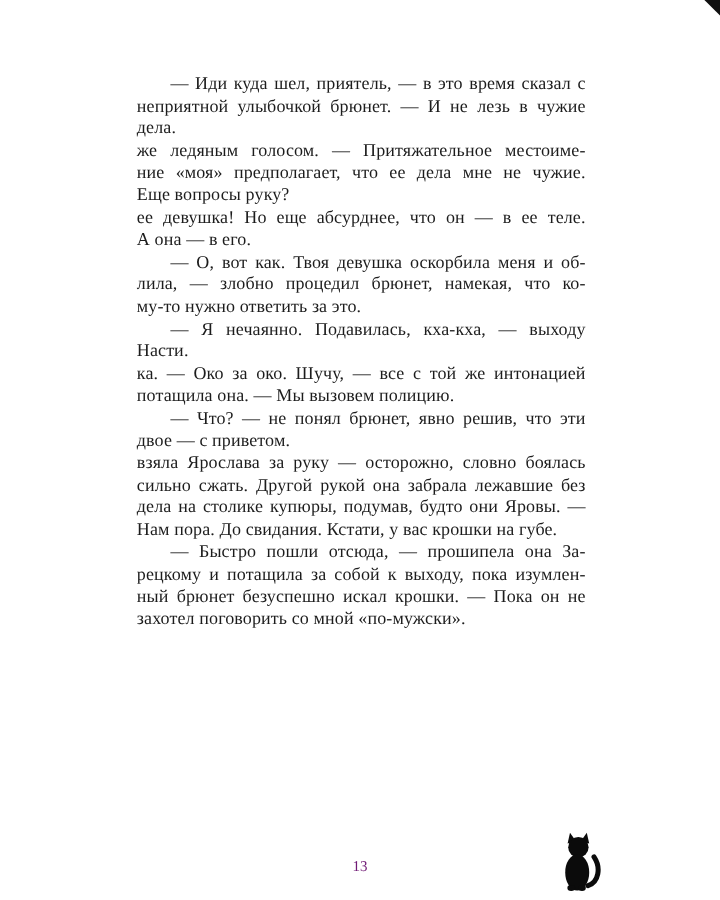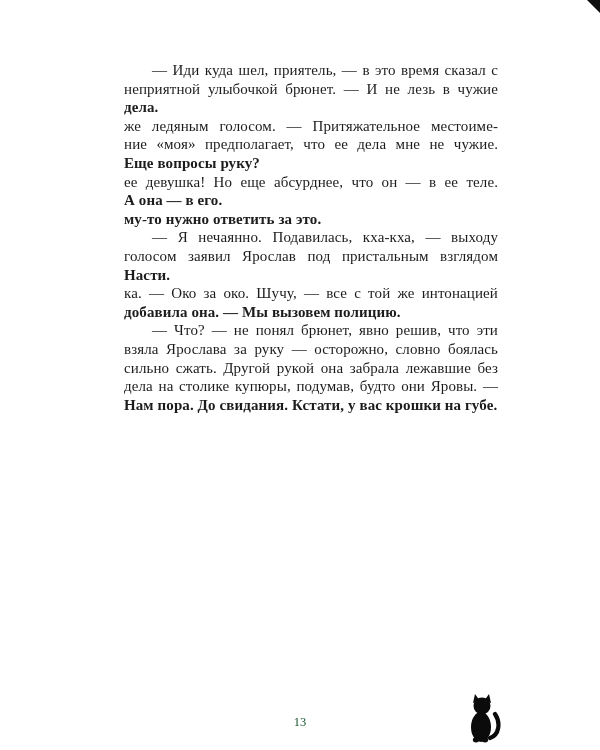--- a/index.html
+++ b/index.html
@@ -20,49 +20,48 @@
     position: absolute;
     top: 0;
     right: 0;
     width: 0;
     height: 0;
     border-top: 13px solid #101010;
     border-left: 13px solid transparent;
   }
   .text-block {
     position: absolute;
-    left: 124px;
+    left: 114px;
     top: 61px;
     width: 374px;
     font-size: 15px;
     line-height: 18.6px;
     letter-spacing: 0.1px;
   }
   .paragraph {
     margin: 0;
   }
   .line {
     text-align: justify;
     text-align-last: justify;
   }
   .line.last {
     text-align-last: left;
-    font-weight: bold;
   }
   .line.first {
     text-indent: 28px;
   }
   .page-number {
     position: absolute;
     left: 0;
     right: 0;
     bottom: 20px;
     text-align: center;
     font-size: 12.5px;
-    color: #14532d;
+    color: #701a75;
   }
   .cat {
     position: absolute;
     right: 99px;
     bottom: 7px;
     width: 36px;
     height: 50px;
   }
   .cat svg {
     display: block;
@@ -86,39 +85,47 @@
       <div class="paragraph">
         <div class="line">же ледяным голосом. — Притяжательное местоиме-</div>
         <div class="line">ние «моя» предполагает, что ее дела мне не чужие.</div>
         <div class="line last">Еще вопросы руку?</div>
       </div>
       <div class="paragraph">
         <div class="line">ее девушка! Но еще абсурднее, что он — в ее теле.</div>
         <div class="line last">А она — в его.</div>
       </div>
       <div class="paragraph">
+        <div class="line first">— О, вот как. Твоя девушка оскорбила меня и об-</div>
+        <div class="line">лила, — злобно процедил брюнет, намекая, что ко-</div>
         <div class="line last">му-то нужно ответить за это.</div>
       </div>
       <div class="paragraph">
         <div class="line first">— Я нечаянно. Подавилась, кха-кха, — выходу</div>
-        <div class="line">голосом заявил Ярослав под пристальным взглядом</div>
         <div class="line last">Насти.</div>
       </div>
       <div class="paragraph">
         <div class="line">ка. — Око за око. Шучу, — все с той же интонацией</div>
-        <div class="line last">добавила она. — Мы вызовем полицию.</div>
+        <div class="line last">потащила она. — Мы вызовем полицию.</div>
       </div>
       <div class="paragraph">
         <div class="line first">— Что? — не понял брюнет, явно решив, что эти</div>
+        <div class="line last">двое — с приветом.</div>
       </div>
       <div class="paragraph">
         <div class="line">взяла Ярослава за руку — осторожно, словно боялась</div>
         <div class="line">сильно сжать. Другой рукой она забрала лежавшие без</div>
         <div class="line">дела на столике купюры, подумав, будто они Яровы. —</div>
         <div class="line last">Нам пора. До свидания. Кстати, у вас крошки на губе.</div>
+      </div>
+      <div class="paragraph">
+        <div class="line first">— Быстро пошли отсюда, — прошипела она За-</div>
+        <div class="line">рецкому и потащила за собой к выходу, пока изумлен-</div>
+        <div class="line">ный брюнет безуспешно искал крошки. — Пока он не</div>
+        <div class="line last">захотел поговорить со мной «по-мужски».</div>
       </div>
     </div>
 
   <div class="page-number">13</div>
 
   <div class="cat">
     <svg viewBox="0 0 36 50" xmlns="http://www.w3.org/2000/svg" aria-hidden="true">
       <g fill="#0b0b0b">
 
         <polygon points="8,10 10,1 15,8"></polygon>

